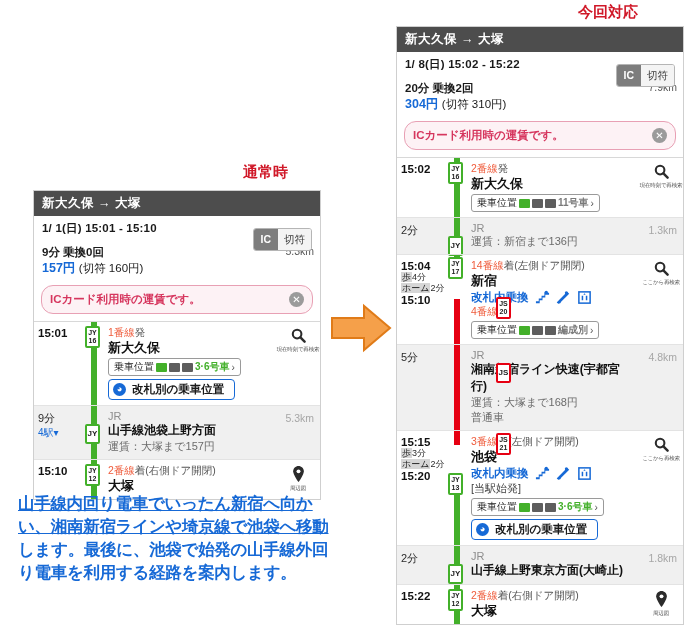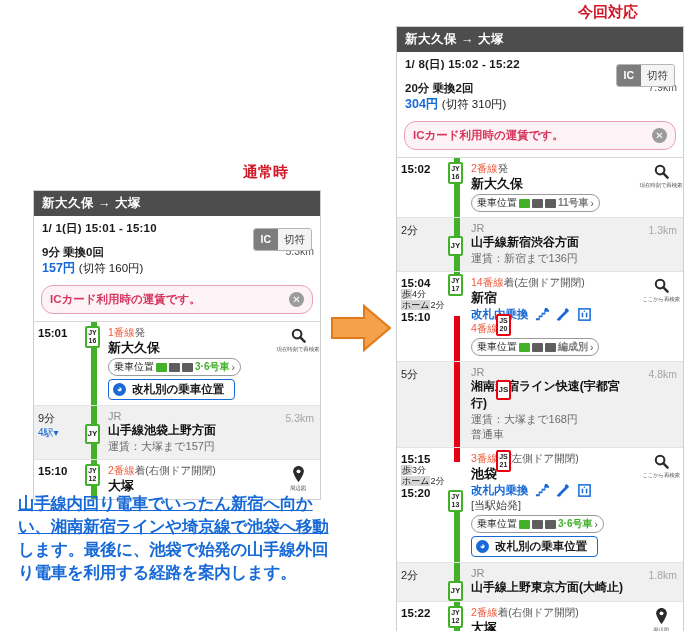--- a/index.html
+++ b/index.html
@@ -73,21 +73,21 @@
   .st-name { font-size:13px; font-weight:bold; color:#111; line-height:16px;}
   .jr { font-size:11px; color:#8d8d8d; }
   .train { font-size:12px; font-weight:bold; color:#111; }
   .fare-note { font-size:11px; color:#6b6b6b; }
   .car-note { font-size:11px; color:#6b6b6b; }
   .bracket { font-size:11px; color:#444; }
   .km { position:absolute; right:6px; font-size:10.5px; color:#a6a6a6; }
 
   .pos-badge {
     display:inline-flex; align-items:center; gap:2px; border:1px solid #9a9a9a;
-    border-radius:9px; padding:1px 5px; font-size:10px; color:#333; background:#fff;
+    border-radius:3px; padding:1px 5px; font-size:10px; color:#333; background:#fff;
     margin-top:2px;
   }
   .pos-badge .lbl { font-size:10px; color:#222; }
   .car { width:11px;height:9px;border-radius:1px; display:inline-block;}
   .car.green{background:#43b02a;} .car.dark{background:#5e5e5e;}
   .pos-badge .no { color:#43b02a; font-weight:bold; }
   .pos-badge .no.gray { color:#7a7a7a; }
   .pos-badge .arr { color:#555; }
 
   .gate-btn {
@@ -284,21 +284,20 @@
       <div class="row leg">
         <div class="col-time">
           <div class="dur">2分</div>
         </div>
         <div class="col-line">
           <div class="railbar g"></div>
           <div class="ln-num" style="top:18px">JY</div>
         </div>
         <div class="col-main">
           <div class="jr">JR</div>
-          <div class="train">山手線新宿渋谷方面</div>
           <div class="fare-note">運賃：新宿まで136円</div>
         </div>
         <div class="col-act">
           <span class="km" style="top:6px">1.3km</span>
         </div>
       </div>
       <div class="row">
         <div class="col-time">
           <div class="time">15:04</div>
           <div class="walkbadge"><i>歩</i>4分</div>

